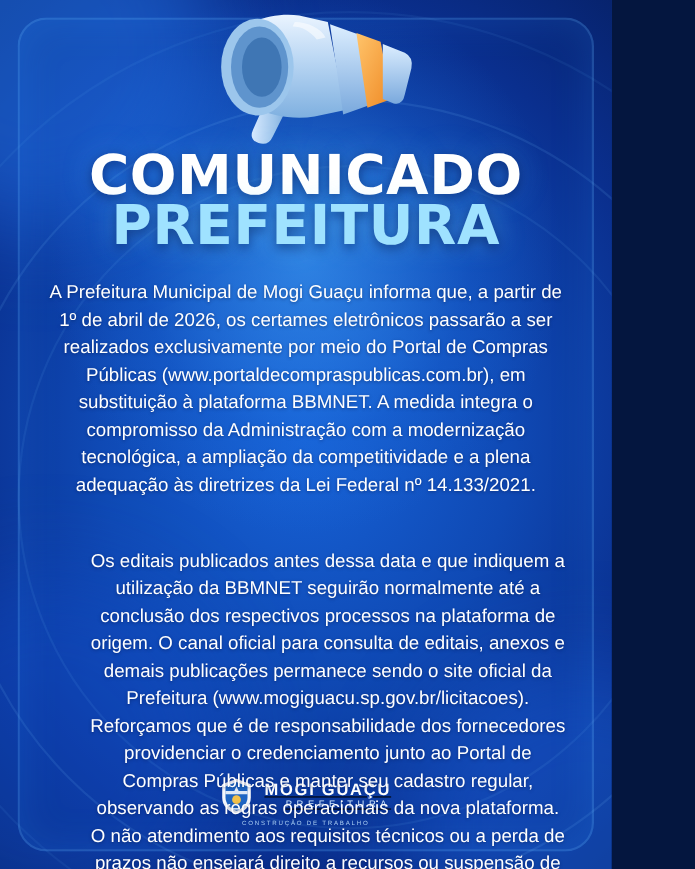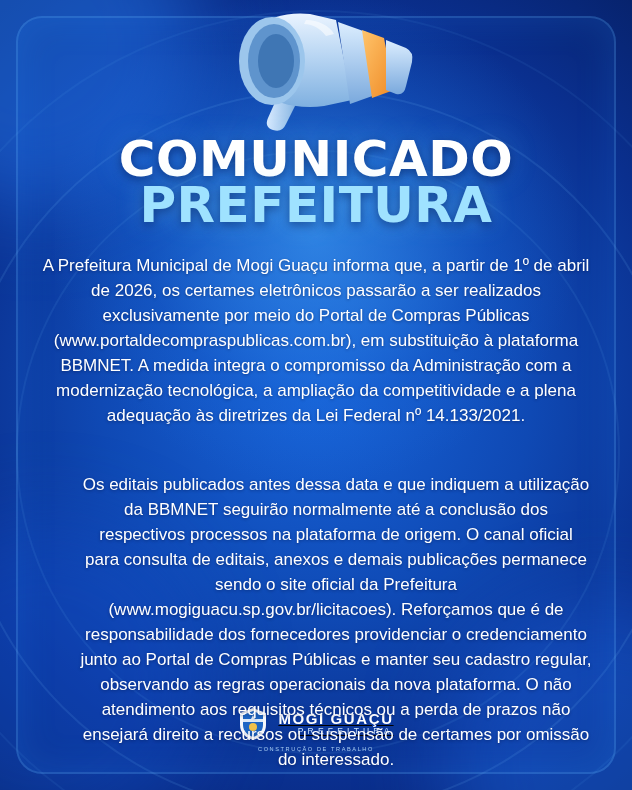--- a/index.html
+++ b/index.html
@@ -5,21 +5,21 @@
   html, body {
     margin: 0;
     padding: 0;
     background: #04163f;
   }
   body {
     font-family: "Liberation Sans", sans-serif;
   }
   .poster {
     position: relative;
-    width: 632px;
+    width: 556px;
     height: 790px;
     overflow: hidden;
     background:
       radial-gradient(ellipse 60% 45% at 50% 30%, rgba(70,170,255,0.55) 0%, rgba(30,110,220,0.25) 45%, rgba(10,50,150,0) 70%),
       radial-gradient(ellipse 85% 70% at 50% 50%, #1763d8 0%, #0f49b4 40%, #0a2f8e 70%, #061f63 100%),
       linear-gradient(180deg, #0a3290 0%, #0b3ba6 30%, #0a2f8f 70%, #061c5c 100%);
   }
   
   .ring {
     position: absolute;

